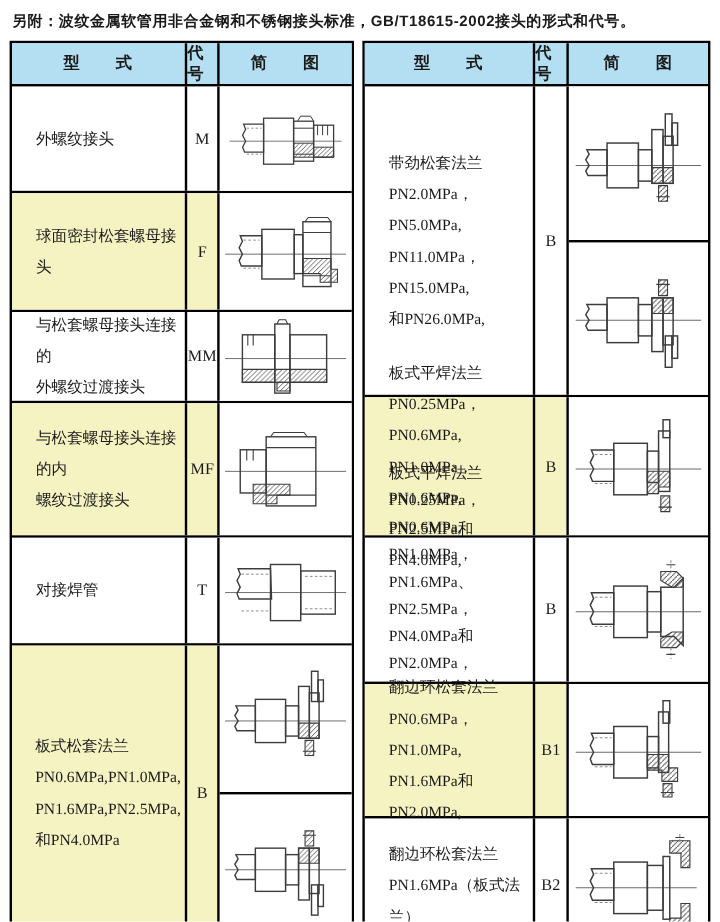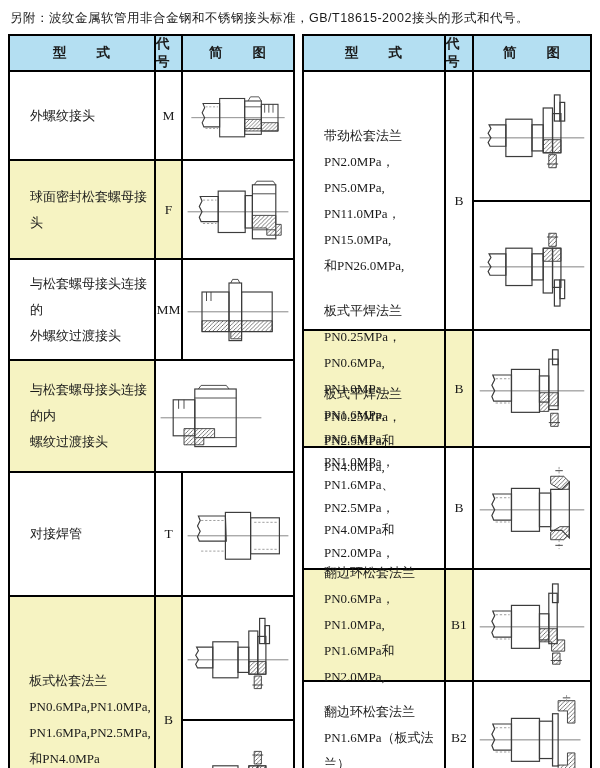--- a/index.html
+++ b/index.html
@@ -7,21 +7,21 @@
   body {
     width: 600px; height: 768px;
     background: #ffffff;
     font-family: "Liberation Serif", "DejaVu Serif", serif;
     color: #1a1a1a;
     overflow: hidden;
   }
   .page { padding: 6px 8px 0 8px; }
   .note {
     font-family: "Liberation Sans", "DejaVu Sans", sans-serif;
-    font-weight: 400;
+    font-weight: 700;
     font-size: 12.5px;
     letter-spacing: 0.5px;
     padding: 4px 0 7px 2px;
     white-space: nowrap;
   }
   .tables { display: flex; gap: 7px; align-items: flex-start; }
   .tbl { border: 2px solid #000; background: #fff; }
   .tbl.left  { width: 287px; }
   .tbl.right { width: 290px; }
   .row { display: flex; border-top: 2px solid #000; }
@@ -247,46 +247,47 @@
             <span>球面密封松套螺母接头</span>
           </div>
         <div class="cell c-code body hl">F</div>
         <div class="cell c-diag body">
           <svg class="diag" width="108" height="88" viewBox="0 0 120 96">
               <use href="#sym-f" xlink:href="#sym-f"></use>
             </svg>
         </div>
       </div>
 
-      <div class="row" style="height:101px">
+      <div class="row" style="height:76px">
         <div class="cell c-type body">
             <span>与松套螺母接头连接的
 外螺纹过渡接头</span>
           </div>
         <div class="cell c-code body">MM</div>
         <div class="cell c-diag body">
           <svg class="diag" width="108" height="90" viewBox="0 0 120 96">
               <use href="#sym-mm" xlink:href="#sym-mm"></use>
             </svg>
         </div>
       </div>
 
       <div class="row" style="height:112px">
         <div class="cell c-type body hl">
             <span>与松套螺母接头连接的内
 螺纹过渡接头</span>
           </div>
+        <div class="cell c-code body hl">MF</div>
         <div class="cell c-diag body">
           <svg class="diag" width="108" height="88" viewBox="0 0 120 96">
               <use href="#sym-mf" xlink:href="#sym-mf"></use>
             </svg>
         </div>
       </div>
 
-      <div class="row" style="height:124px">
+      <div class="row" style="height:90px">
         <div class="cell c-type body">
             <span>对接焊管</span>
           </div>
         <div class="cell c-code body">T</div>
         <div class="cell c-diag body">
           <svg class="diag" width="108" height="88" viewBox="0 0 120 96">
               <use href="#sym-t" xlink:href="#sym-t"></use>
             </svg>
         </div>
       </div>

